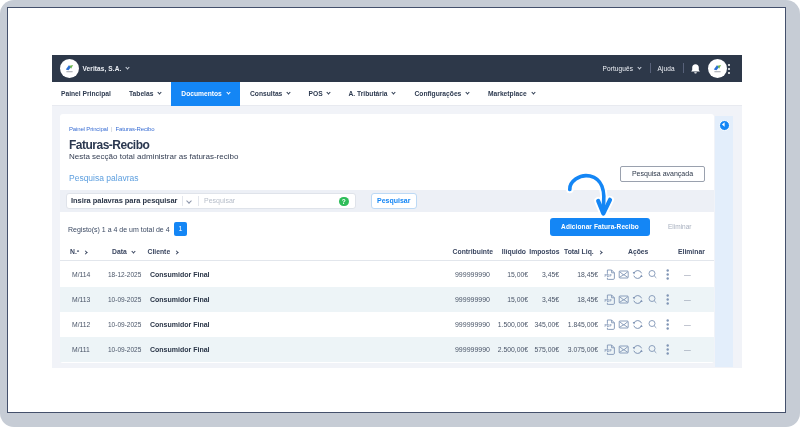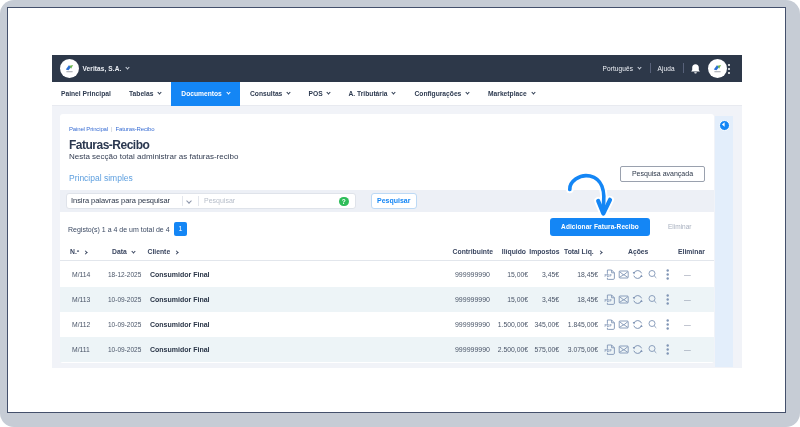--- a/index.html
+++ b/index.html
@@ -77,27 +77,27 @@
 <div class="abs strip"></div>
 <div class="abs collapse-btn">
   <svg width="9" height="9" viewBox="0 0 9 9" style="position:absolute;left:-0.2px;top:-0.2px;">
     <path d="M5.6 2.3 L2.9 4.5 L5.6 6.7 Z" fill="#fff"></path>
   </svg>
 </div>
 
 <div class="abs" style="left:69px; top:125.5px; font-size:6px; letter-spacing:-0.15px; color:#3b6fd4; white-space:nowrap;">Painel Principal<span style="color:#b9c0cc;"> &nbsp;|&nbsp; </span>Faturas-Recibo</div>
 <div class="abs" style="left:69px; top:138.9px; font-size:12px; line-height:1; letter-spacing:-0.5px; font-weight:700; color:#2b3850;">Faturas-Recibo</div>
 <div class="abs" style="left:69px; top:153.2px; font-size:8px; line-height:1; color:#333d52;">Nesta secção total administrar as faturas-recibo</div>
-<div class="abs" style="left:69px; top:173.8px; font-size:8.5px; line-height:1; color:#5d9fdf;">Principal simples</div>
+<div class="abs" style="left:69px; top:173.8px; font-size:8.5px; line-height:1; color:#5d9fdf;">Pesquisa palavras</div>
 
 <div class="abs" style="left:620px; top:166px; width:85px; height:16px; border:1px solid #9aa1ae; border-radius:2px; background:#fff; font-size:7px; color:#2b3648; text-align:center; line-height:14px;">Pesquisa avançada</div>
 
 <div class="abs" style="left:60px; top:190px; width:654px; height:22px; background:#edf0f6;"></div>
 <div class="abs" style="left:66px; top:193px; width:290px; height:16px; background:#fff; border:1px solid #dfe3ea; border-radius:3px;">
-  <div class="abs" style="left:4px; top:0; height:20px; line-height:14px; font-size:7.5px; letter-spacing:-0.05px; font-weight:400; color:#2b3648;">Insira palavras para pesquisar</div>
+  <div class="abs" style="left:4px; top:0; height:20px; line-height:14px; font-size:7.5px; letter-spacing:-0.05px; font-weight:700; color:#2b3648;">Insira palavras para pesquisar</div>
   <div class="abs" style="left:115px; top:2px; height:10px; width:1px; background:#e3e6ec;"></div>
   <div class="abs" style="left:119.5px; top:5px; width:4px; height:4px; border:solid #8a93a8; border-width:0 1.1px 1.1px 0; transform:rotate(45deg);"></div>
   <div class="abs" style="left:130.5px; top:2px; height:10px; width:1px; background:#e3e6ec;"></div>
   <div class="abs" style="left:137px; top:0; height:14px; line-height:14px; font-size:7px; color:#b6bdc9;">Pesquisar</div>
   <div class="abs" style="left:272px; top:2.5px; width:9.5px; height:9.5px; background:#2ebd59; border-radius:50%; color:#fff; font-size:6.5px; font-weight:700; text-align:center; line-height:9.5px;">?</div>
 </div>
 <div class="abs" style="left:371px; top:193px; width:45.5px; height:16px; background:#fff; border:1px solid #bcd9f5; border-radius:3px; font-size:7px; font-weight:600; color:#1486f5; text-align:center; line-height:14px;">Pesquisar</div>
 
 <div class="abs" style="left:68px; top:226px; font-size:7px; line-height:1; color:#3c4a63;">Registo(s) 1 a 4 de um total de 4</div>
 <div class="abs" style="left:174px; top:222px; width:13px; height:14px; background:#1486f5; border-radius:2px; color:#fff; font-size:7px; text-align:center; line-height:14px;">1</div>

